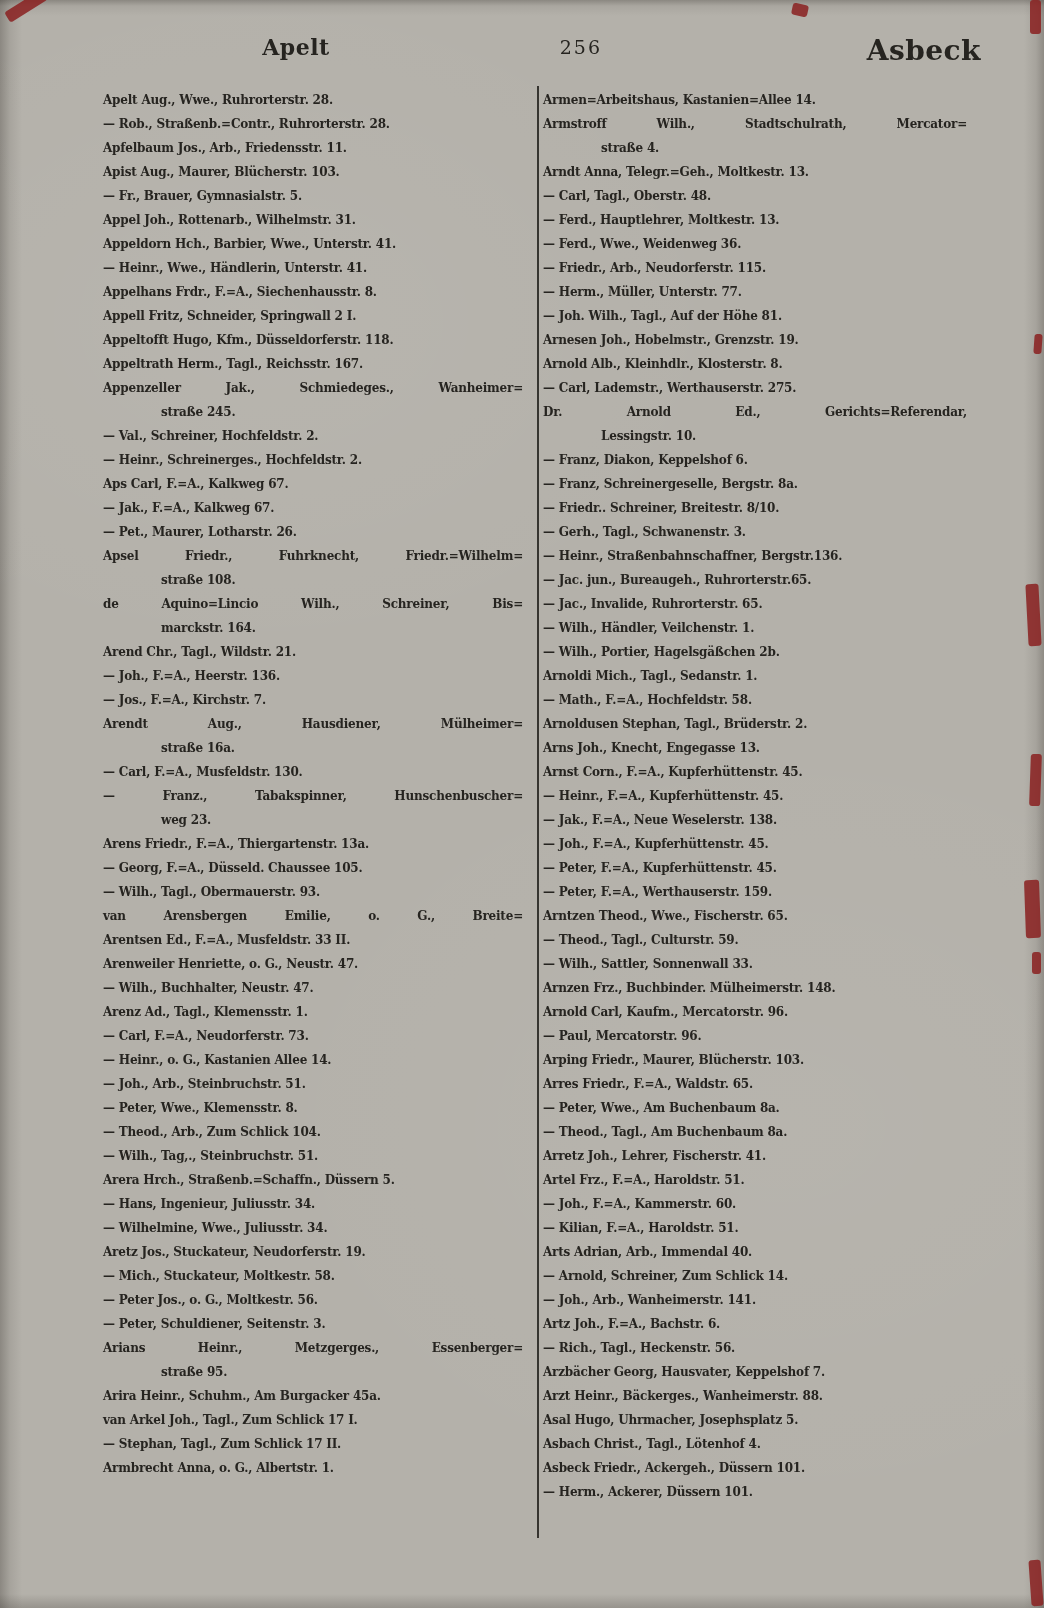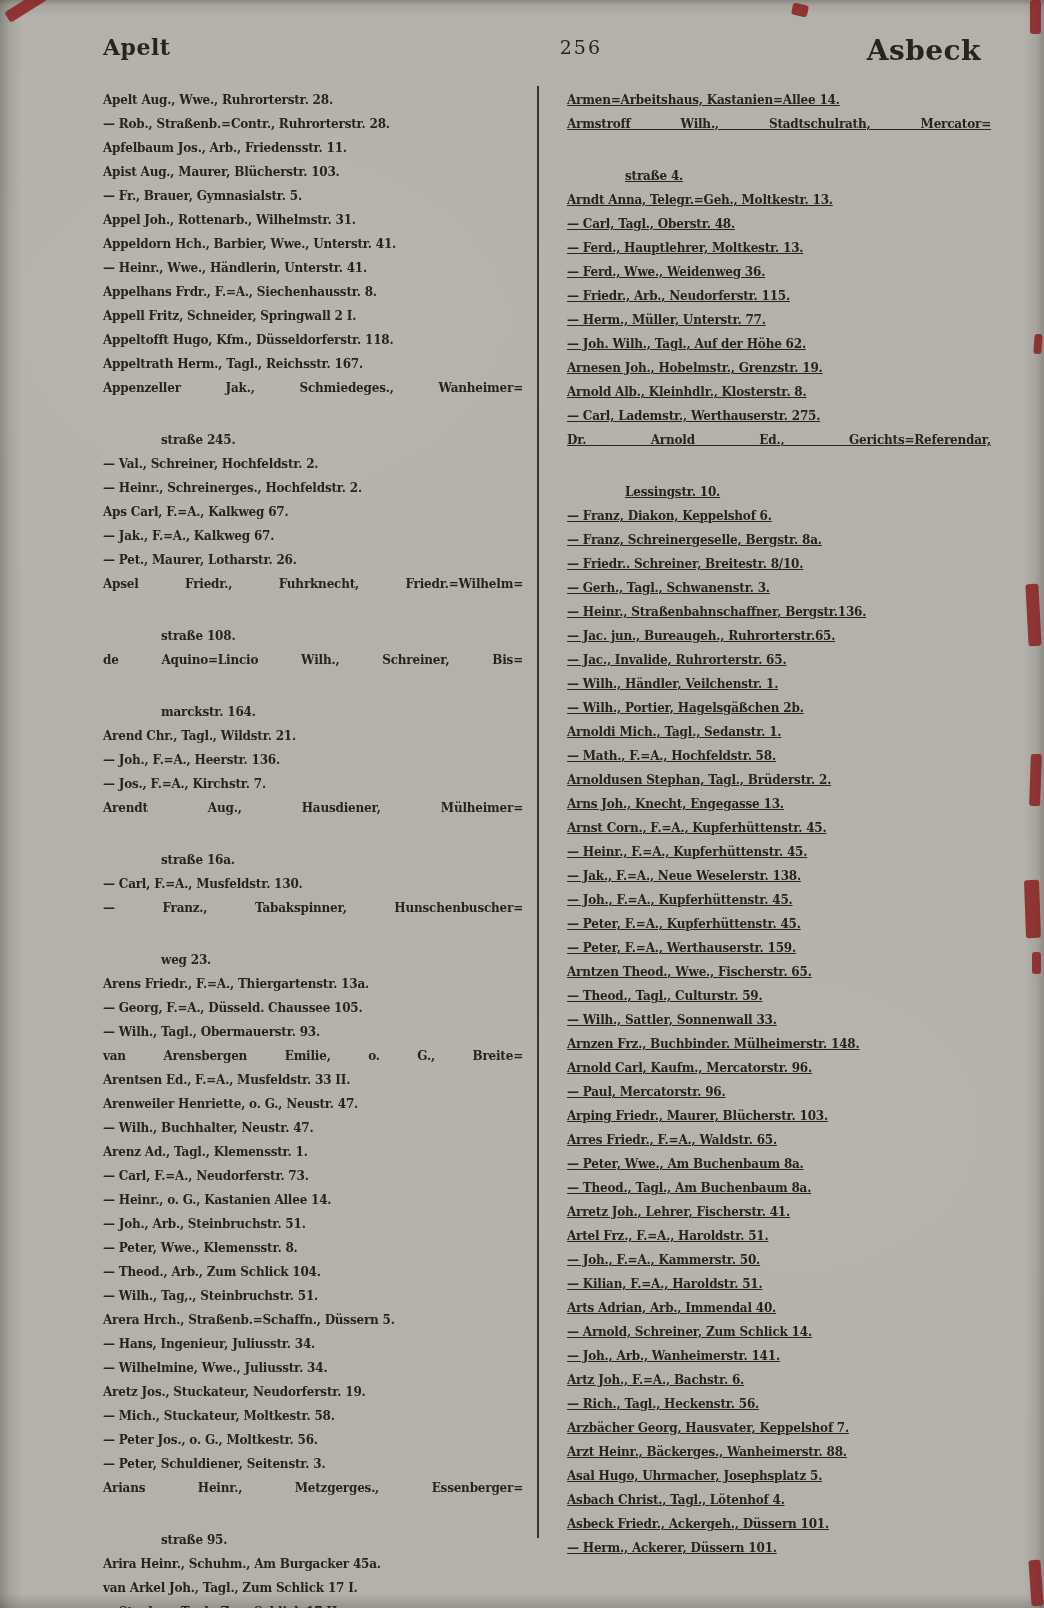--- a/index.html
+++ b/index.html
@@ -24,46 +24,46 @@
       linear-gradient(270deg, rgba(45,40,35,0.28) 0px, rgba(45,40,35,0.10) 8px, rgba(0,0,0,0) 20px),
       linear-gradient(180deg, rgba(45,40,35,0.30) 0px, rgba(45,40,35,0.08) 6px, rgba(0,0,0,0) 16px),
       linear-gradient(0deg, rgba(45,40,35,0.22) 0px, rgba(0,0,0,0) 14px);
     color:var(--ink);
   }
   .running-head{
     position:absolute;top:34px;left:0;width:1044px;height:32px;
     font-weight:bold;
   }
   .head-left{
-    position:absolute;left:103px;width:420px;text-align:left;
+    position:absolute;left:86px;width:420px;text-align:center;
     font-size:22px;letter-spacing:0.5px;
   }
   .head-page{
     position:absolute;left:442px;width:160px;text-align:right;
     font-size:19px;font-weight:normal;letter-spacing:2px;top:2px;
   }
   .head-right{
     position:absolute;left:557px;width:424px;text-align:right;
     font-size:28px;letter-spacing:0.5px;
   }
   .divider{
     position:absolute;left:537px;top:86px;width:2px;height:1452px;
     background:rgba(32,30,26,0.85);
   }
   .col{
     position:absolute;top:88px;width:424px;
     font-size:12px;font-weight:bold;letter-spacing:-0.2px;
     color:var(--ink);
   }
   .col-left{left:103px;width:420px;}
-  .col-right{left:567px;text-decoration:underline;}
+  .col-right{left:543px;}
   .line{
     line-height:24px;height:24px;white-space:nowrap;overflow:visible;
   }
-  .line.cont{padding-left:58px;margin-top:28px;}
+  .line.cont{padding-left:58px;}
   .line.j{
     white-space:normal;text-align:justify;text-align-last:justify;
   }
   .ink-mark{
     position:absolute;background:var(--mark);opacity:0.85;border-radius:3px;
   }
   .m1{left:4px;top:0px;width:44px;height:12px;transform:rotate(-32deg);}
   .m2{left:792px;top:4px;width:16px;height:12px;transform:rotate(12deg);}
   .m3{left:1030px;top:0px;width:11px;height:34px;}
   .m4{left:1034px;top:334px;width:8px;height:20px;transform:rotate(4deg);}
@@ -149,21 +149,21 @@
   <div class="col col-right">
       <div class="line">Armen=Arbeitshaus, Kastanien=Allee 14.</div>
       <div class="line j">Armstroff Wilh., Stadtschulrath, Mercator=</div>
       <div class="line cont">straße 4.</div>
       <div class="line">Arndt Anna, Telegr.=Geh., Moltkestr. 13.</div>
       <div class="line">— Carl, Tagl., Oberstr. 48.</div>
       <div class="line">— Ferd., Hauptlehrer, Moltkestr. 13.</div>
       <div class="line">— Ferd., Wwe., Weidenweg 36.</div>
       <div class="line">— Friedr., Arb., Neudorferstr. 115.</div>
       <div class="line">— Herm., Müller, Unterstr. 77.</div>
-      <div class="line">— Joh. Wilh., Tagl., Auf der Höhe 62.</div>
+      <div class="line">— Joh. Wilh., Tagl., Auf der Höhe 81.</div>
       <div class="line">Arnesen Joh., Hobelmstr., Grenzstr. 19.</div>
       <div class="line">Arnold Alb., Kleinhdlr., Klosterstr. 8.</div>
       <div class="line">— Carl, Lademstr., Werthauserstr. 275.</div>
       <div class="line j">Dr. Arnold Ed., Gerichts=Referendar,</div>
       <div class="line cont">Lessingstr. 10.</div>
       <div class="line">— Franz, Diakon, Keppelshof 6.</div>
       <div class="line">— Franz, Schreinergeselle, Bergstr. 8a.</div>
       <div class="line">— Friedr.. Schreiner, Breitestr. 8/10.</div>
       <div class="line">— Gerh., Tagl., Schwanenstr. 3.</div>
       <div class="line">— Heinr., Straßenbahnschaffner, Bergstr.136.</div>
@@ -186,21 +186,21 @@
       <div class="line">— Wilh., Sattler, Sonnenwall 33.</div>
       <div class="line">Arnzen Frz., Buchbinder. Mülheimerstr. 148.</div>
       <div class="line">Arnold Carl, Kaufm., Mercatorstr. 96.</div>
       <div class="line">— Paul, Mercatorstr. 96.</div>
       <div class="line">Arping Friedr., Maurer, Blücherstr. 103.</div>
       <div class="line">Arres Friedr., F.=A., Waldstr. 65.</div>
       <div class="line">— Peter, Wwe., Am Buchenbaum 8a.</div>
       <div class="line">— Theod., Tagl., Am Buchenbaum 8a.</div>
       <div class="line">Arretz Joh., Lehrer, Fischerstr. 41.</div>
       <div class="line">Artel Frz., F.=A., Haroldstr. 51.</div>
-      <div class="line">— Joh., F.=A., Kammerstr. 50.</div>
+      <div class="line">— Joh., F.=A., Kammerstr. 60.</div>
       <div class="line">— Kilian, F.=A., Haroldstr. 51.</div>
       <div class="line">Arts Adrian, Arb., Immendal 40.</div>
       <div class="line">— Arnold, Schreiner, Zum Schlick 14.</div>
       <div class="line">— Joh., Arb., Wanheimerstr. 141.</div>
       <div class="line">Artz Joh., F.=A., Bachstr. 6.</div>
       <div class="line">— Rich., Tagl., Heckenstr. 56.</div>
       <div class="line">Arzbächer Georg, Hausvater, Keppelshof 7.</div>
       <div class="line">Arzt Heinr., Bäckerges., Wanheimerstr. 88.</div>
       <div class="line">Asal Hugo, Uhrmacher, Josephsplatz 5.</div>
       <div class="line">Asbach Christ., Tagl., Lötenhof 4.</div>

